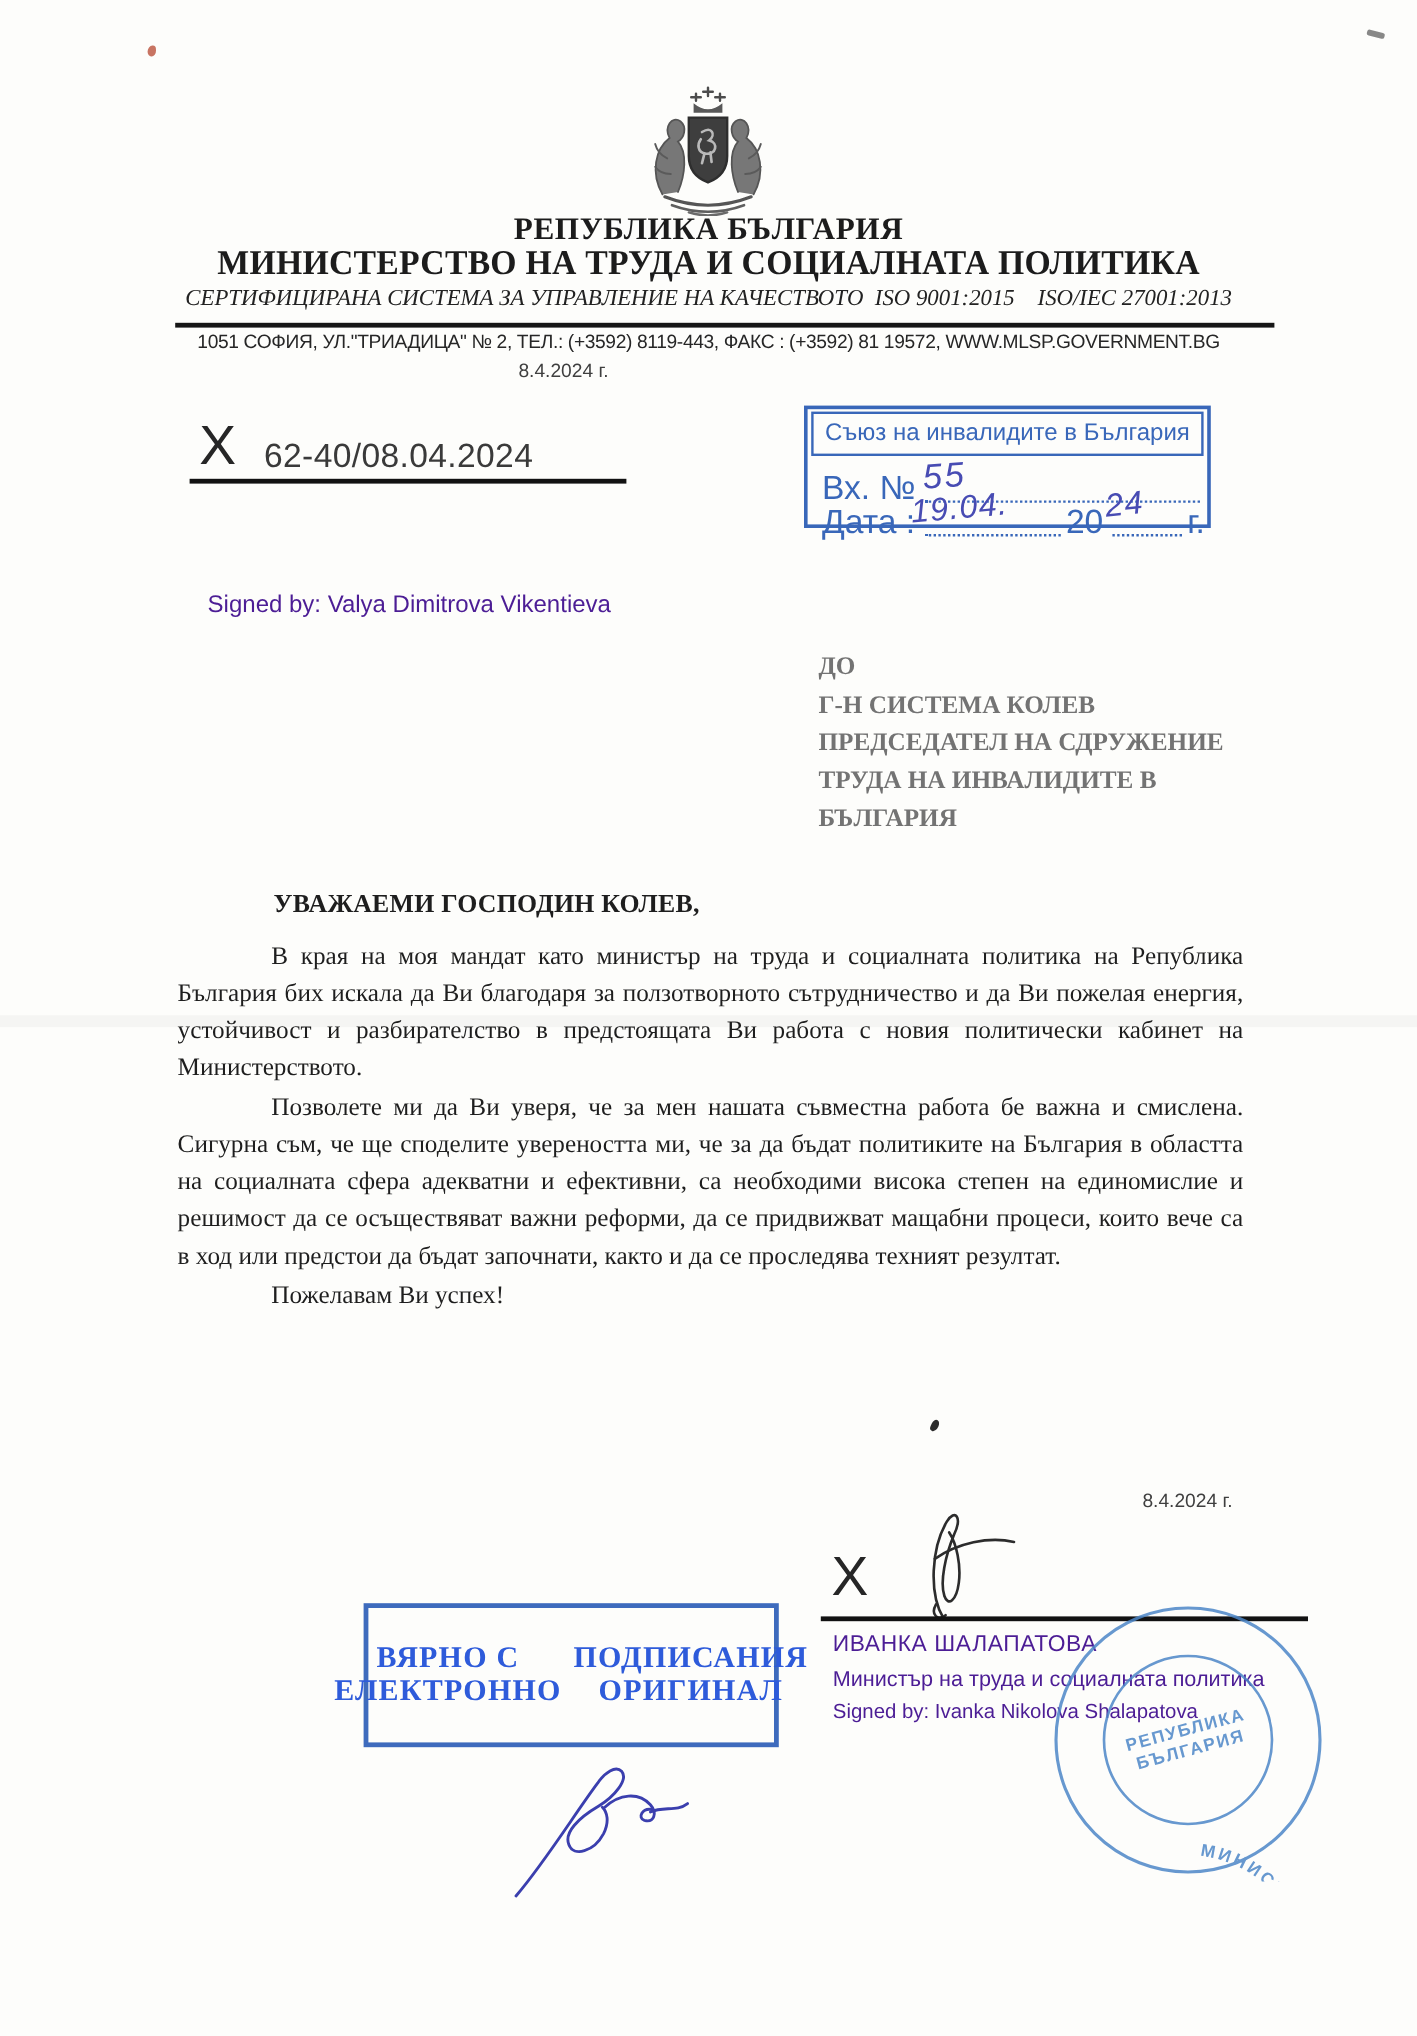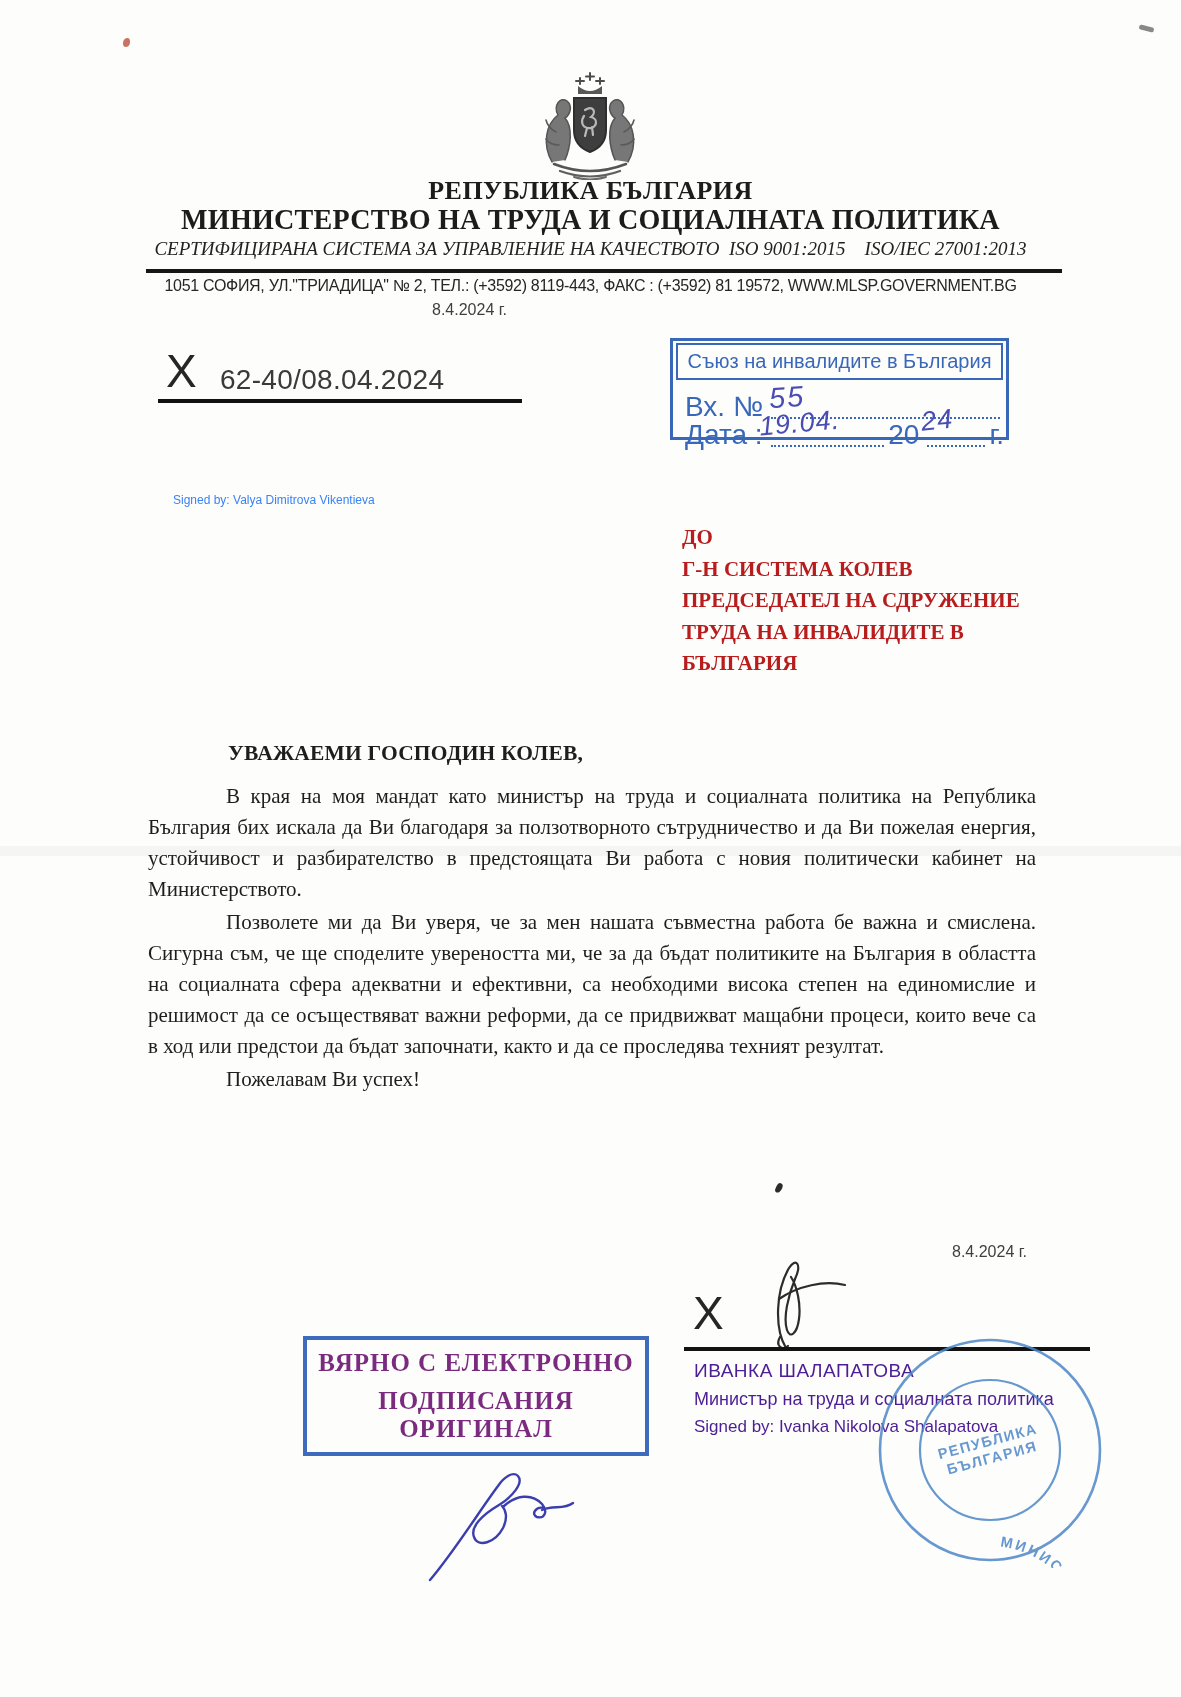--- a/index.html
+++ b/index.html
@@ -19,55 +19,55 @@
   .republic{top:176px;left:0;width:100%;text-align:center;font-weight:bold;font-size:26px;letter-spacing:.5px;color:#1c1c1c;}
   .ministry{top:203px;left:0;width:100%;text-align:center;font-weight:bold;font-size:29px;letter-spacing:.2px;transform:scaleX(.97);color:#1c1c1c;}
   .certline{top:238px;left:0;width:100%;text-align:center;font-style:italic;font-size:19px;color:#222;}
   .hrule{top:269px;left:146px;width:916px;height:4px;background:#161616;}
   .address{top:277px;left:0;width:100%;text-align:center;font-family:"Liberation Sans",sans-serif;font-size:16px;letter-spacing:-.3px;color:#262626;}
   
   .date-top{top:301px;left:432px;font-family:"Liberation Sans",sans-serif;font-size:16px;color:#3f3f3f;}
   .xmark-top{top:348px;left:166px;font-family:"Liberation Sans",sans-serif;font-size:46px;color:#262626;line-height:1;}
   .refnum{top:364px;left:220px;font-family:"Liberation Sans",sans-serif;font-size:28px;color:#3a3a3a;letter-spacing:.3px;}
   .ref-underline{top:399px;left:158px;width:364px;height:4px;background:#121212;}
-  .signedby1{top:493px;left:173px;font-family:"Liberation Sans",sans-serif;font-size:12px;color:#3b82f6;}
+  .signedby1{top:493px;left:173px;font-family:"Liberation Sans",sans-serif;font-size:20px;color:#4c1d95;}
   
   .in-stamp{top:338px;left:670px;width:333px;height:96px;border:3px solid var(--stamp-blue);opacity:.93;
             font-family:"Liberation Sans",sans-serif;color:var(--stamp-blue);}
   .in-stamp .org{position:absolute;top:2px;left:3px;right:3px;height:33px;border:2px solid var(--stamp-blue);
                  display:flex;align-items:center;justify-content:center;font-size:20px;}
   .in-stamp .row{position:absolute;left:12px;right:2px;display:flex;align-items:flex-end;font-size:28px;}
   .row-vh{top:50px;}
   .row-data{top:78px;}
   .leader{flex:1;border-bottom:2.5px dotted var(--stamp-blue);margin:0 4px 4px 8px;height:14px;}
   .leader.small{flex:0 0 58px;}
   .hand{font-style:italic;color:var(--ink-blue);font-family:"Liberation Sans",sans-serif;}
   .hw-num{top:40px;left:96px;font-size:29px;transform:rotate(-4deg);letter-spacing:2px;}
   .hw-date{top:67px;left:86px;font-size:27px;transform:rotate(-5deg);letter-spacing:1px;}
   .hw-year{top:64px;left:248px;font-size:27px;transform:rotate(-6deg);letter-spacing:1px;}
   
-  .recipient{top:522px;left:682px;font-weight:bold;font-size:21px;line-height:31.5px;color:#b91c1c;}
+  .recipient{top:540px;left:682px;font-weight:bold;font-size:21px;line-height:31.5px;color:#737373;}
   
   .body-block{top:738px;left:148px;width:888px;font-size:21px;line-height:31px;color:var(--text-dark);}
   .salutation{font-weight:bold;font-size:21.5px;margin:0 0 12px 80px;letter-spacing:.2px;}
   .body-block p{margin:0 0 2px 0;text-align:justify;text-indent:78px;}
   .closing{margin-top:2px;text-indent:78px;}
   
   .date-bottom{top:1243px;left:952px;font-family:"Liberation Sans",sans-serif;font-size:16px;color:#3f3f3f;}
   .xmark-bottom{top:1290px;left:693px;font-family:"Liberation Sans",sans-serif;font-size:46px;color:#262626;line-height:1;}
   .sig-black{top:1256px;left:742px;}
   .sig-line{top:1347px;left:684px;width:406px;height:4px;background:#121212;}
   .minister{top:1357px;left:694px;font-family:"Liberation Sans",sans-serif;color:#4c1d95;line-height:28px;}
   .minister .nm{font-size:19px;letter-spacing:.5px;}
   .minister .tt{font-size:18px;}
   .minister .sb{font-size:17px;}
   
   .cert-stamp{top:1336px;left:303px;width:338px;height:112px;border:4px solid #2e5fb8;opacity:.92;
-              display:flex;flex-direction:column;align-items:center;justify-content:center;gap:10px;
-              color:#701a75;font-weight:bold;font-size:25px;letter-spacing:1px;text-align:center;}
+              display:flex;flex-direction:row;align-items:center;justify-content:center;gap:10px;
+              color:#1d4ed8;font-weight:bold;font-size:25px;letter-spacing:1px;text-align:center;}
   .sig-blue{top:1466px;left:418px;}
   .round-stamp{top:1332px;left:872px;width:236px;height:236px;opacity:.85;}
   
   .speck-red{top:38px;left:123px;width:7px;height:9px;border-radius:60% 40% 55% 45%;background:#b5452f;opacity:.75;}
   .speck-tr{top:26px;left:1139px;width:15px;height:5px;background:#6a6a6a;transform:rotate(14deg);border-radius:2px;opacity:.8;}
   .speck-mid{top:1183px;left:776px;width:6px;height:10px;background:#2c2c2c;border-radius:50% 50% 60% 40%;transform:rotate(25deg);}
   .scan-band{top:846px;left:0;width:100%;height:10px;background:rgba(90,90,90,.05);}
 </style>
 </head>
 <body>

